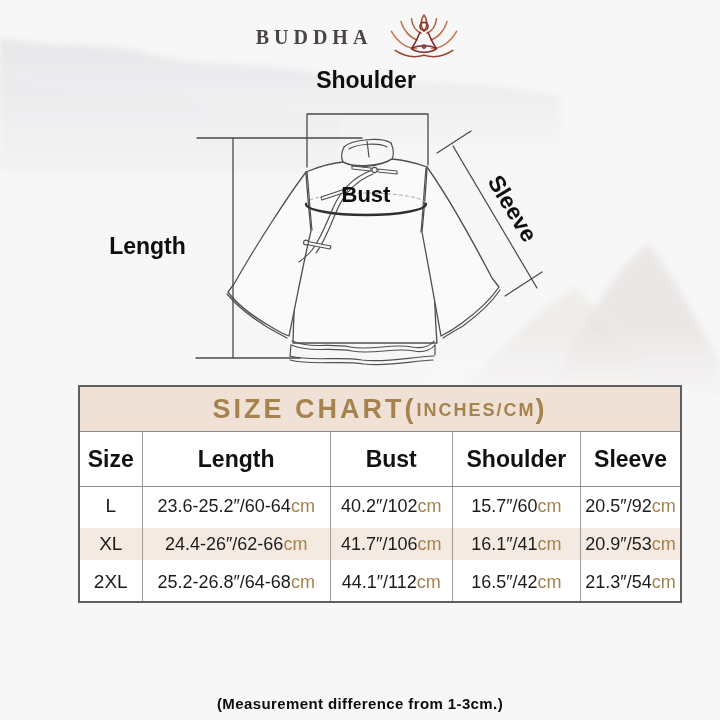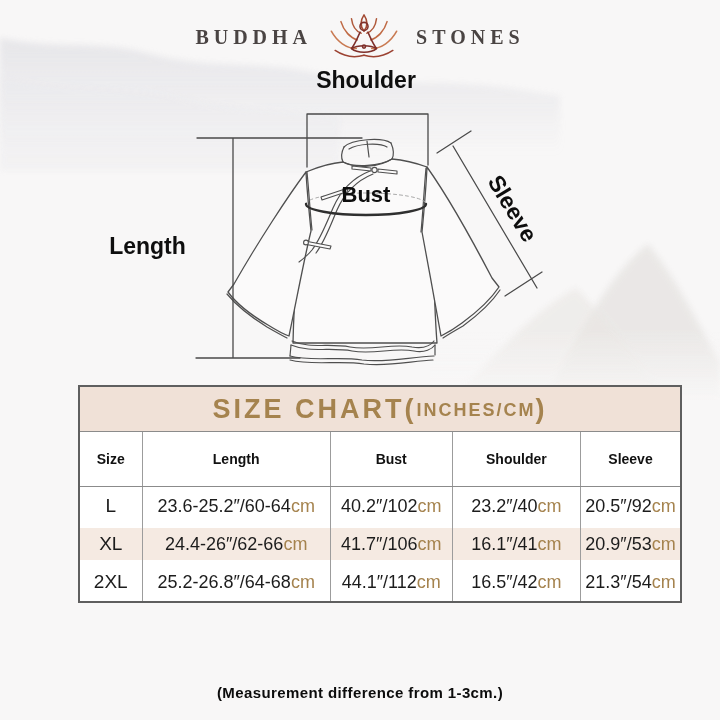--- a/index.html
+++ b/index.html
@@ -26,31 +26,31 @@
   .lbl-sleeve{left:457px;top:196px;width:110px;font-size:23px;transform:rotate(59deg);}
   
   .size-chart{position:absolute;left:78px;top:385px;width:604px;
     border:2px solid var(--table-border,#5f5f5f);background:#fff;box-sizing:border-box;}
   .chart-title-band{height:44px;background:var(--title-band-bg,#f0e1d7);
     border-bottom:1px solid #8b8b8b;display:flex;align-items:center;justify-content:center;
     color:var(--accent-gold,#a5834e);font-weight:bold;letter-spacing:3px;}
   .chart-title-band .big{font-size:27px;}
   .chart-title-band .small{font-size:18px;letter-spacing:2px;padding-top:3px;}
   table{border-collapse:collapse;width:100%;table-layout:fixed;}
-  th{height:52px;font-size:14px;font-weight:bold;border-bottom:1px solid #8b8b8b;background:#fff;}
+  th{height:52px;font-size:23px;font-weight:bold;border-bottom:1px solid #8b8b8b;background:#fff;}
   th:not(:first-child),td:not(:first-child){border-left:1px solid #9c9c9c;}
   td{height:36px;text-align:center;font-size:18px;color:#1c1c1c;white-space:nowrap;}
   td .unit{color:var(--accent-gold,#a5834e);}
   td.size-col{font-size:19px;}
   tbody tr.striped td{
     background:linear-gradient(to bottom,#fff 0,#fff 3px,
       var(--stripe-bg,#f5eae2) 3px,var(--stripe-bg,#f5eae2) calc(100% - 3px),
       #fff calc(100% - 3px),#fff 100%);text-align:center;}
   
-  .note{position:absolute;top:679px;left:0;right:0;margin:5px;text-align:center;
+  .note{position:absolute;top:679px;left:0;right:0;margin:16px;text-align:center;
     font-size:15px;font-weight:bold;letter-spacing:.4px;color:#0c0c0c;}
 </style>
 </head>
 <body>
 
 <div class="page">
 
   <header class="brand">
     <span class="brand-text">BUDDHA</span>
     <svg class="brand-icon" viewBox="0 0 80 52">
@@ -63,21 +63,20 @@
         <path d="M6,20 C12,31 22,38 32,38" stroke="#c97a52"></path>
         <path d="M74,20 C68,31 58,38 48,38" stroke="#c97a52"></path>
         <path d="M10,40 C19,46 30,48 40,45" stroke="#9c4232"></path>
         <path d="M70,40 C61,46 50,48 40,45" stroke="#9c4232"></path>
         <circle class="person" cx="40" cy="15" r="4.2"></circle>
         <path class="person" d="M36,21 C33,27 31,33 27,38 C33,43 47,43 53,38 C49,33 47,27 44,21"></path>
         <path class="person" d="M27,38 C33,34 47,34 53,38"></path>
         <circle class="person" cx="40" cy="36" r="1.6"></circle>
       </g>
     </svg>
-    <span class="brand-text">STONES</span>
   </header>
 
   <div class="diagram">
     <svg class="diagram-svg" width="720" height="400" viewBox="0 0 720 400">
       <defs>
         <linearGradient id="mfade" x1="0" y1="0" x2="0" y2="1">
           <stop offset="0" stop-color="#d8d8de" stop-opacity="0.7"></stop>
           <stop offset="1" stop-color="#d8d8de" stop-opacity="0"></stop>
         </linearGradient>
         <linearGradient id="bfade" x1="0" y1="0" x2="0" y2="1">
@@ -171,21 +170,21 @@
             <th>Bust</th>
             <th>Shoulder</th>
             <th>Sleeve</th>
           </tr>
       </thead>
       <tbody>
           <tr>
             <td class="size-col">L</td>
             <td><span class="val">23.6-25.2″/60-64</span><span class="unit">cm</span></td>
             <td><span class="val">40.2″/102</span><span class="unit">cm</span></td>
-            <td><span class="val">23.2″/40</span><span class="unit">cm</span></td>
+            <td><span class="val">15.7″/60</span><span class="unit">cm</span></td>
             <td><span class="val">20.5″/92</span><span class="unit">cm</span></td>
           </tr>
           <tr class="striped">
             <td class="size-col">XL</td>
             <td><span class="val">24.4-26″/62-66</span><span class="unit">cm</span></td>
             <td><span class="val">41.7″/106</span><span class="unit">cm</span></td>
             <td><span class="val">16.1″/41</span><span class="unit">cm</span></td>
             <td><span class="val">20.9″/53</span><span class="unit">cm</span></td>
           </tr>
           <tr>

